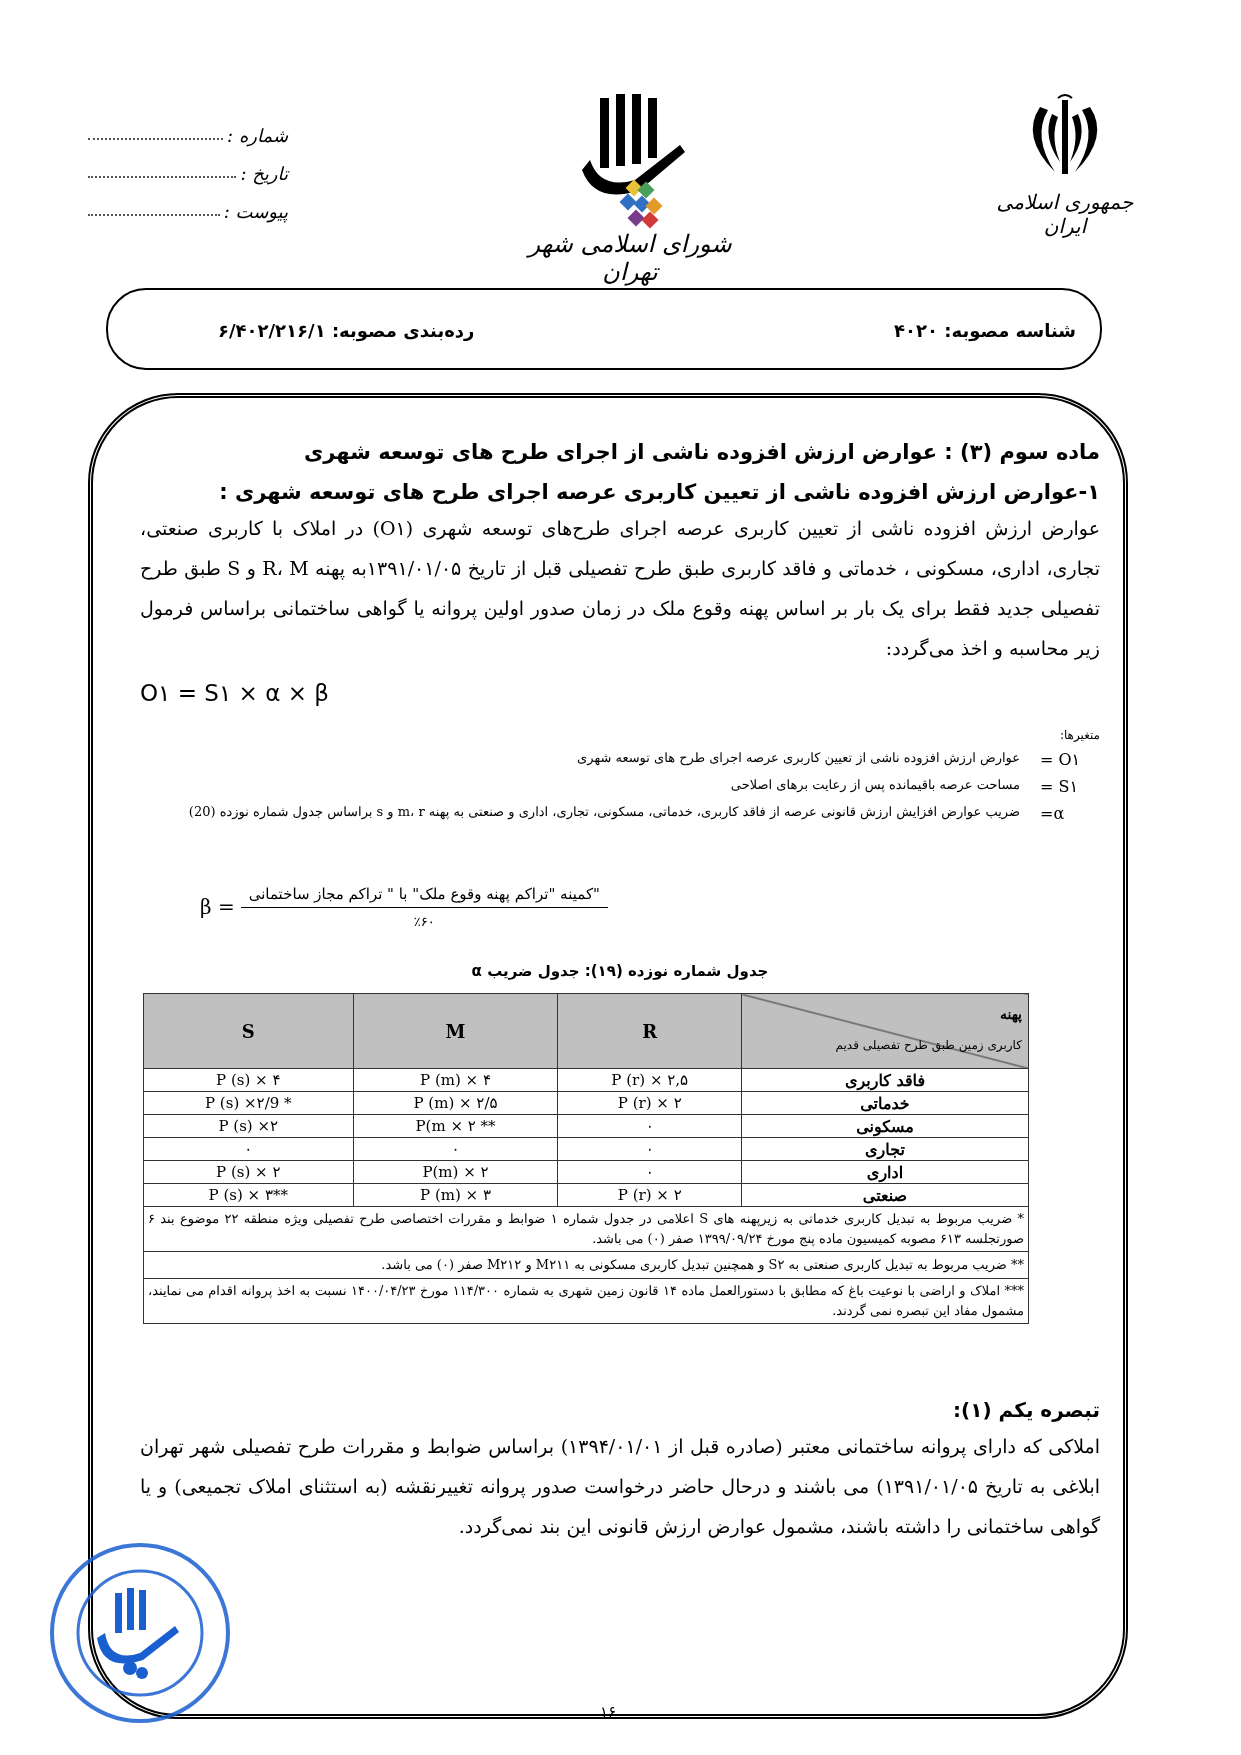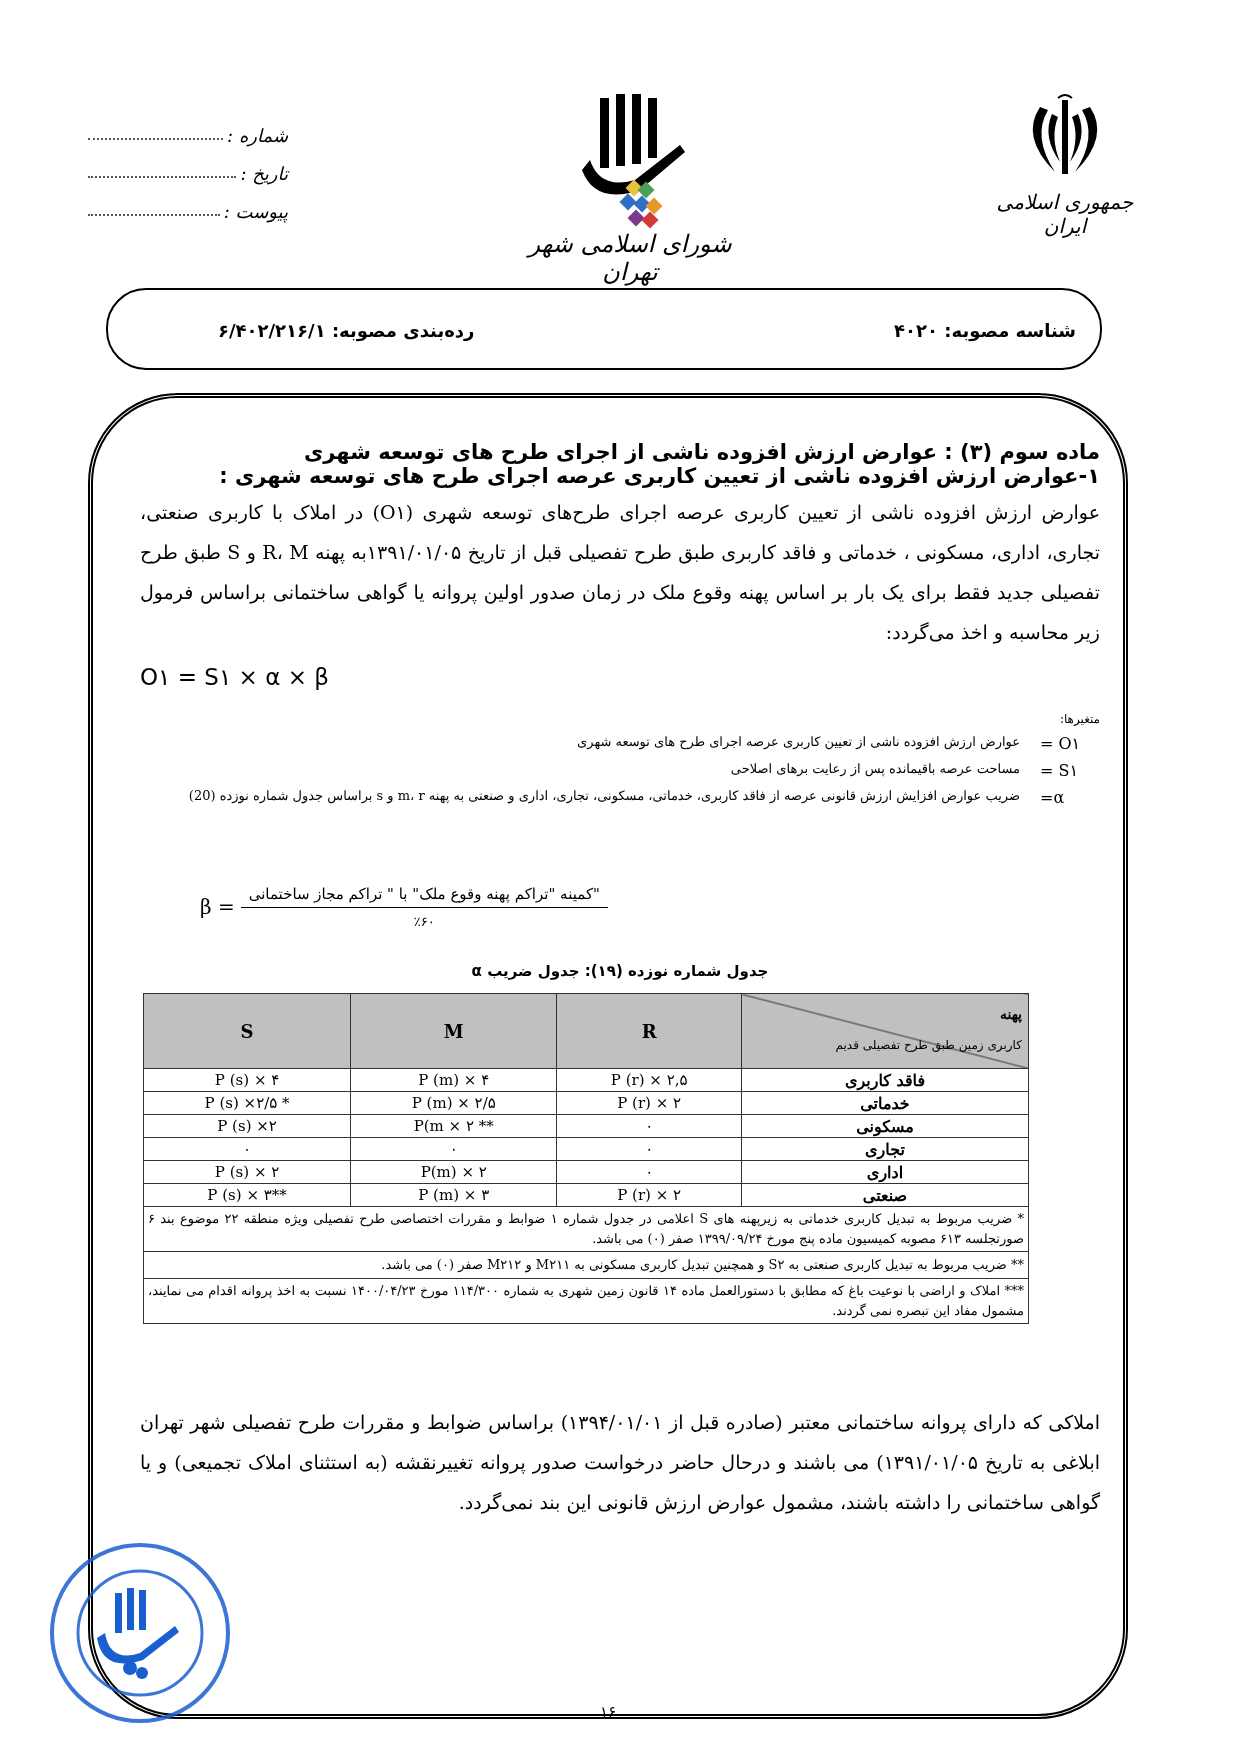--- a/index.html
+++ b/index.html
@@ -15,21 +15,21 @@
   .emblem { left:1020px; top:92px; width:90px; height:90px; }
   .republic { left:975px; top:190px; width:180px; text-align:center; font-family:"DejaVu Serif", serif; font-style:italic; font-size:20px; }
   
   .id-box { left:106px; top:288px; width:996px; height:82px; border:2px solid #000; border-radius:40px; box-sizing:border-box; direction:rtl; }
   .id-box .id-left { position:absolute; right:24px; top:30px; font-weight:bold; font-size:18px; }
   .id-box .id-right { position:absolute; left:110px; top:30px; font-weight:bold; font-size:18px; }
   
   .frame { left:88px; top:393px; width:1040px; height:1326px; border:5px double #000; border-radius:90px; box-sizing:border-box; }
   .content { left:140px; top:430px; width:960px; direction:rtl; text-align:justify; }
   .h-main { font-weight:bold; font-size:21px; margin-top:10px; }
-  .h-sub { font-weight:bold; font-size:21px; }
+  .h-sub { font-weight:bold; font-size:21px; margin-top:16px; }
   .para { font-family:"DejaVu Serif", serif; font-size:19px; line-height:40px; margin-top:4px; }
   .formula { direction:ltr; text-align:left; font-size:23px; margin-top:12px; }
   .vars-title { font-size:12px; margin-top:22px; font-family:"DejaVu Serif", serif; }
   .var-row { display:flex; font-size:13px; font-family:"DejaVu Serif", serif; margin-top:8px; }
   .var-sym { width:60px; direction:ltr; text-align:left; font-size:16px; }
   .var-def { flex:1; padding-right:20px; }
   .beta { direction:ltr; position:absolute; left:200px; top:885px; display:flex; align-items:center; font-family:"DejaVu Serif", serif; }
   .beta .sym { font-size:20px; margin-right:6px; }
   .beta .frac { display:flex; flex-direction:column; align-items:center; }
   .beta .num { font-size:15px; direction:rtl; padding:0 8px 4px; border-bottom:1.5px solid #000; }
@@ -151,21 +151,21 @@
       <tr>
         <td class="row-h">فاقد کاربری</td>
         <td>۲,۵ × P (r)</td>
         <td>۴ × P (m)</td>
         <td>۴ × P (s)</td>
       </tr>
       <tr>
         <td class="row-h">خدماتی</td>
         <td>۲ × P (r)</td>
         <td>۲/۵ × P (m)</td>
-        <td>* ۲/۵× P (s)</td>
+        <td>* ۲/9× P (s)</td>
       </tr>
       <tr>
         <td class="row-h">مسکونی</td>
         <td>۰</td>
         <td>** ۲ × P(m</td>
         <td>۲× P (s)</td>
       </tr>
       <tr>
         <td class="row-h">تجاری</td>
         <td>۰</td>
@@ -190,20 +190,21 @@
       <tr>
         <td colspan="4" class="note">** ضریب مربوط به تبدیل کاربری صنعتی به S۲ و همچنین تبدیل کاربری مسکونی به M۲۱۱ و M۲۱۲ صفر (۰) می باشد.</td>
       </tr>
       <tr>
         <td colspan="4" class="note">*** املاک و اراضی با نوعیت باغ که مطابق با دستورالعمل ماده ۱۴ قانون زمین شهری به شماره ۱۱۴/۳۰۰ مورخ ۱۴۰۰/۰۴/۲۳ نسبت به اخذ پروانه اقدام می نمایند، مشمول مفاد این تبصره نمی گردند.</td>
       </tr>
     </tbody>
 </table>
 
 <div class="abs content" style="top:1398px;">
+  <div class="note-h">تبصره یکم (۱):</div>
   <div class="para">املاکی که دارای پروانه ساختمانی معتبر (صادره قبل از ۱۳۹۴/۰۱/۰۱) براساس ضوابط و مقررات طرح تفصیلی شهر تهران ابلاغی به تاریخ ۱۳۹۱/۰۱/۰۵) می باشند و درحال حاضر درخواست صدور پروانه تغییرنقشه (به استثنای املاک تجمیعی) و یا گواهی ساختمانی را داشته باشند، مشمول عوارض ارزش قانونی این بند نمی‌گردد.</div>
 </div>
 
 <div class="abs page-num">۱۶</div>
 
 <div class="abs stamp">
   <svg width="190" height="190" viewBox="0 0 190 190">
     <circle cx="95" cy="95" r="88" stroke="#1a5fd0" stroke-width="4" fill="none" opacity="0.85"></circle>
     <circle cx="95" cy="95" r="62" stroke="#1a5fd0" stroke-width="3" fill="none" opacity="0.85"></circle>
     <rect x="70" y="55" width="7" height="40" fill="#1a5fd0"></rect>

